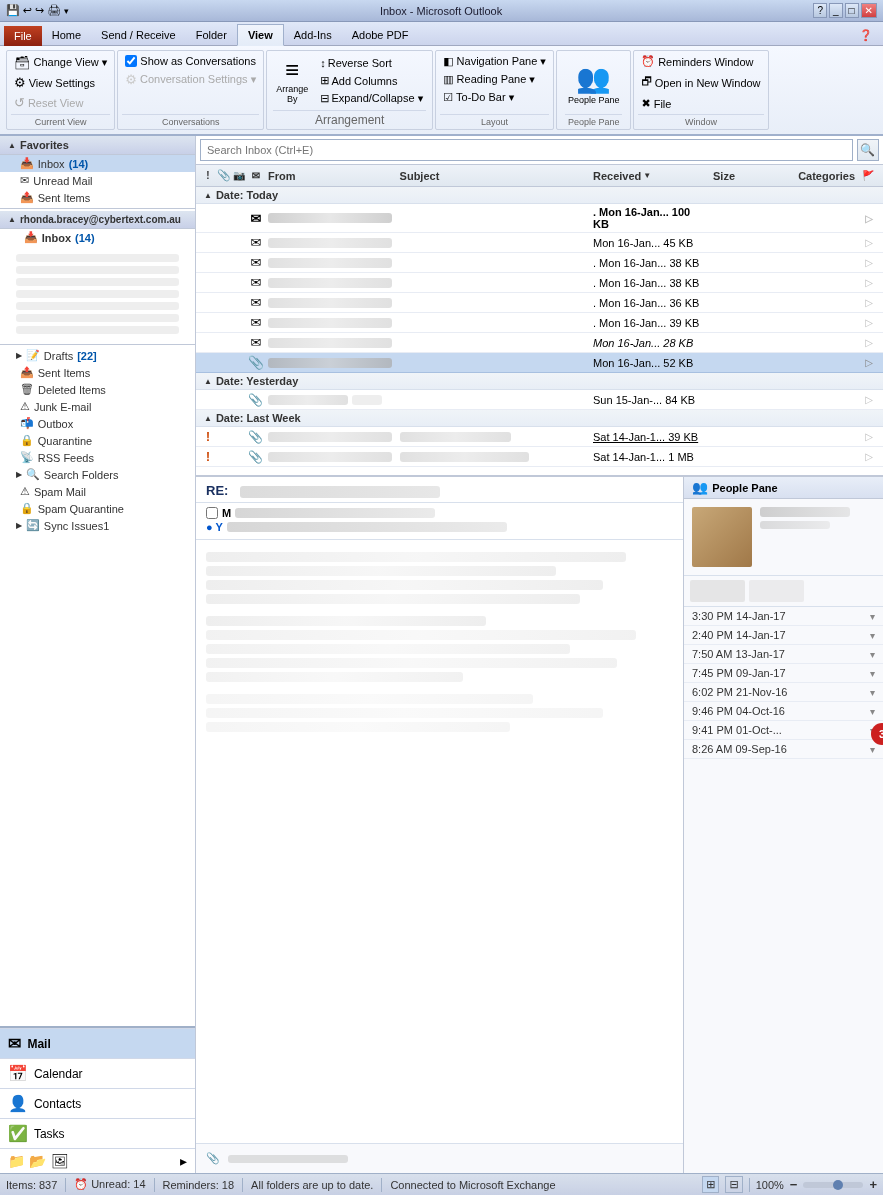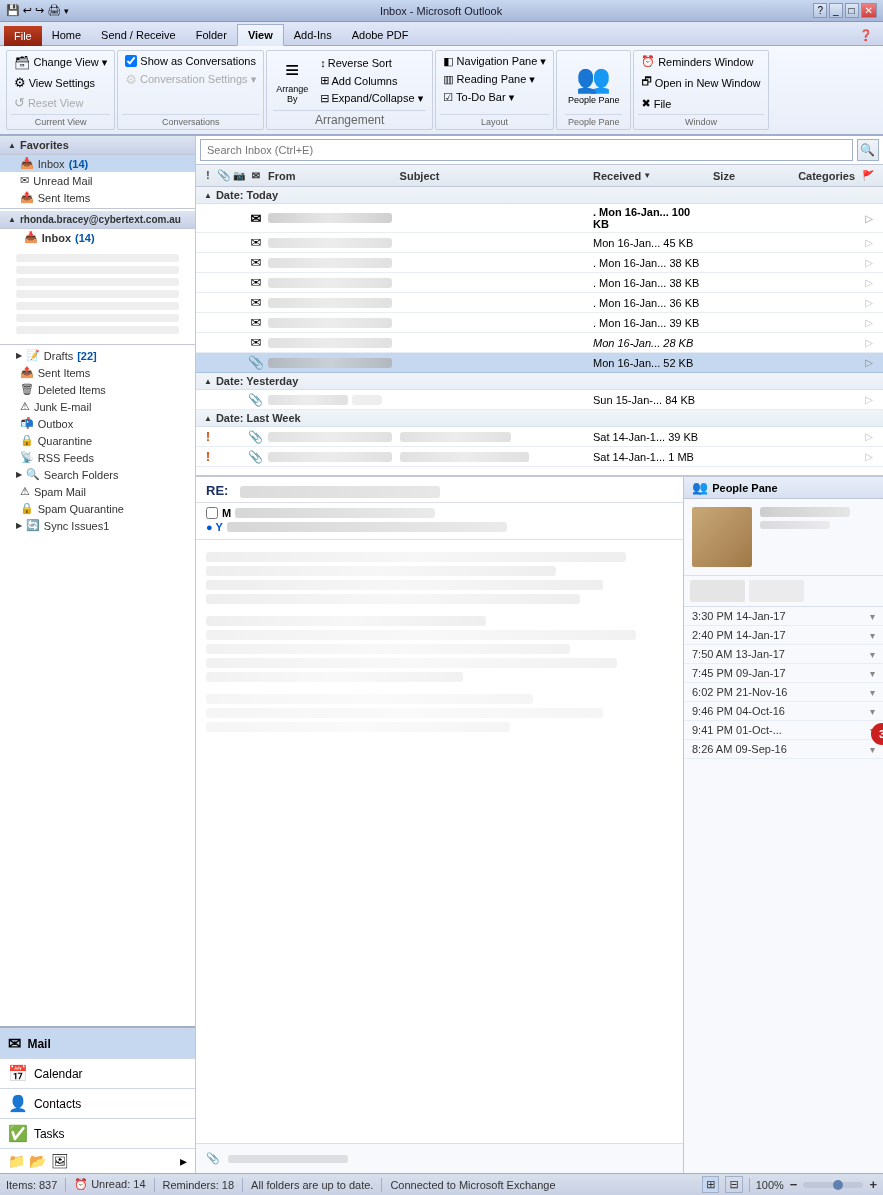--- a/index.html
+++ b/index.html
@@ -434,21 +434,21 @@
         <div style="width: 16px; text-align: center; color: #cc4400; font-weight: bold; font-size: 12px;">!</div>
         <div style="width: 16px;"></div>
         <div style="width: 16px;"></div>
         <div style="width: 16px; text-align: center; font-size: 12px;">📎</div>
         <div style="flex: 0.8; padding: 0 4px;">
             <div style="background: linear-gradient(90deg, #ccc 0%, #e0e0e0 50%, #ccc 100%); height: 10px; border-radius: 3px; opacity: 0.6;"></div>
           </div>
         <div style="flex: 1.2; padding: 0 4px;">
             <div style="background: linear-gradient(90deg, #ccc 0%, #e0e0e0 50%, #ccc 100%); height: 10px; border-radius: 3px; opacity: 0.6; width: 60%;"></div>
           </div>
-        <div style="width: 120px; padding: 0 4px;">Sat 14-Jan-1... 39 KB</div>
+        <div style="width: 120px; padding: 0 4px; text-decoration: underline;">Sat 14-Jan-1... 39 KB</div>
         <div style="width: 60px;"></div>
         <div style="width: 90px;"></div>
         <div style="width: 20px; text-align: center; color: #c0c0c0; font-size: 10px;">▷</div>
       </div>
       <div style="display: flex; align-items: center; padding: 2px 4px; border-bottom: 1px solid #e8ecf4; font-size: 11px; cursor: pointer; min-height: 20px;">
         <div style="width: 16px; text-align: center; color: #cc4400; font-weight: bold; font-size: 12px;">!</div>
         <div style="width: 16px;"></div>
         <div style="width: 16px;"></div>
         <div style="width: 16px; text-align: center; font-size: 12px;">📎</div>
         <div style="flex: 0.8; padding: 0 4px;">

